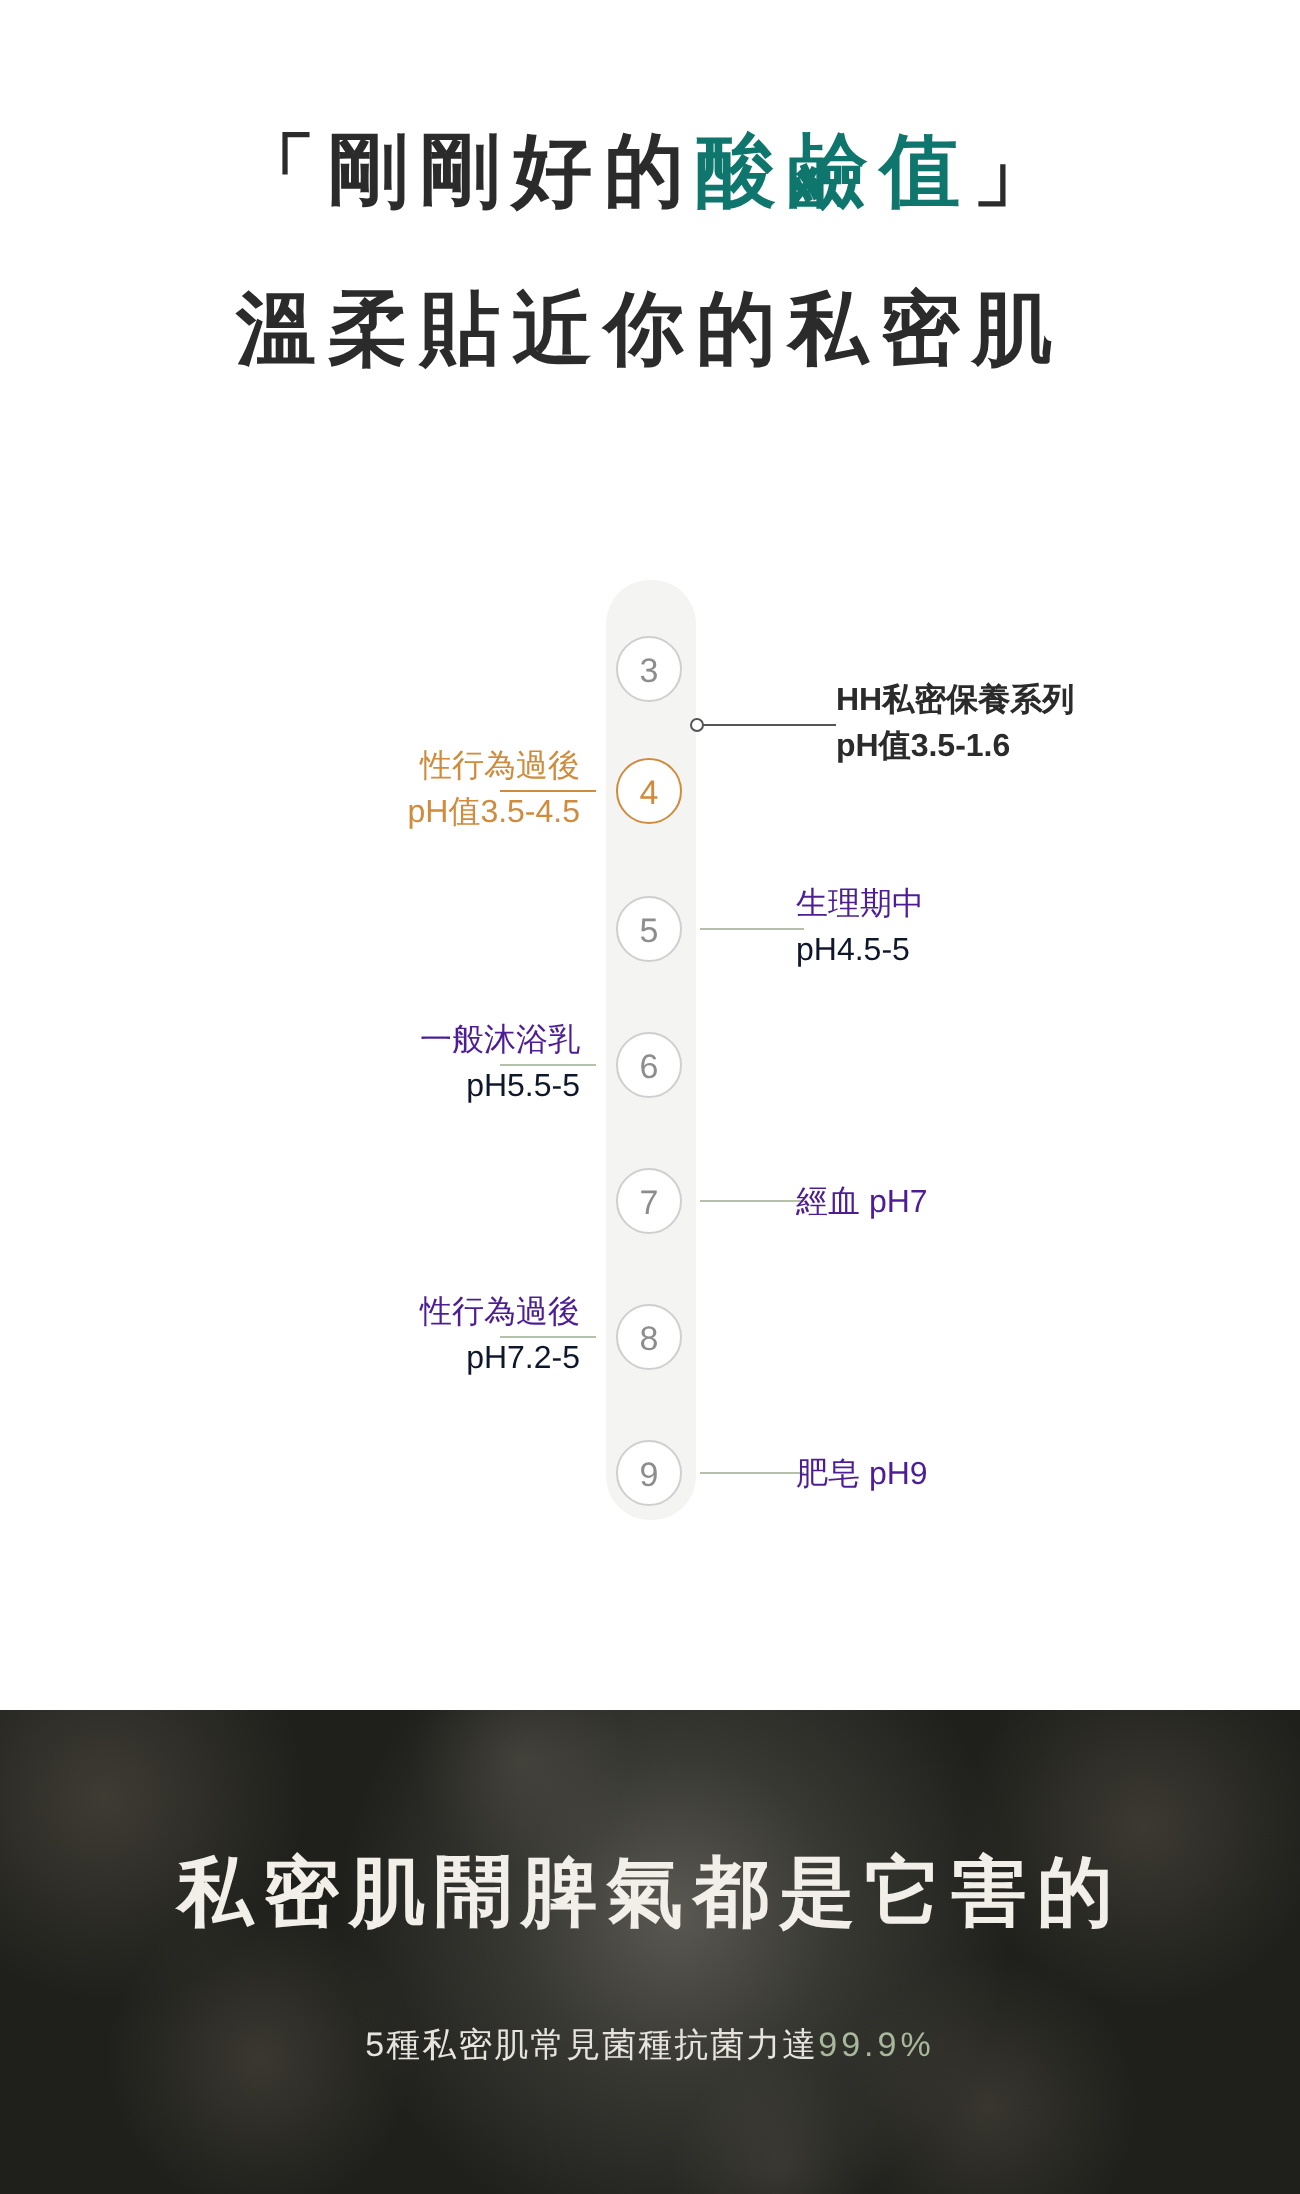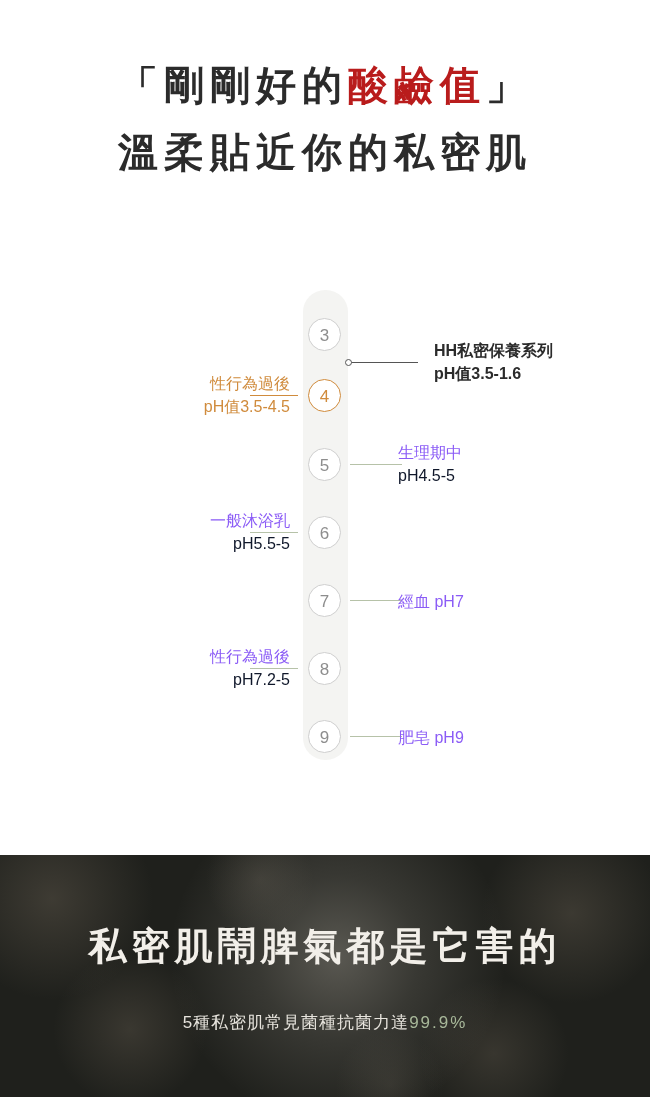--- a/index.html
+++ b/index.html
@@ -41,24 +41,24 @@
   }
   .headline-line {
     font-size: 40px;
     letter-spacing: 6px;
     color: #2b2b2b;
     font-family: "Liberation Serif", serif;
     font-weight: 700;
     white-space: nowrap;
   }
   .headline-line .accent {
-    color: #b91c1c;
+    color: #0f766e;
   }
   .headline-line.second {
-    margin-top: 12px;
+    margin-top: 24px;
     text-align: center;
   }
 
   
   .ph-label {
     position: absolute;
     left: 0;
     top: 248px;
     width: 650px;
     text-align: center;
@@ -166,21 +166,21 @@
   }
   .label.one-line {
     top: -11px;
   }
   .label .l1 { display: block; }
   .label .l2 { display: block; }
 
   .c-orange { color: #d08b3c; }
   .c-dark { color: #2b2b2b; font-weight: 700; }
   .c-green { color: #0f172a; }
-  .c-green-d { color: #8b5cf6; }
+  .c-green-d { color: #4c1d95; }
 
   
   .bottom-section {
     position: absolute;
     left: 0;
     top: 855px;
     width: 650px;
     height: 242px;
     background: #0f172a;
     overflow: hidden;
@@ -244,21 +244,21 @@
 
     <div class="scale-rows">
 
       <div class="scale-row" style="top:45px;">
         <div class="circle">3</div>
       </div>
 
       <div class="scale-row" style="top:73px;">
         <div class="line right dark" style="width:68px;"></div>
         <div class="dot" style="left:345px;"></div>
-        <div class="label right two-line" style="left:434px;">
+        <div class="label right two-line" style="left:418px;">
           <span class="l1 c-dark">HH私密保養系列</span>
           <span class="l2 c-dark">pH值3.5-1.6</span>
         </div>
       </div>
 
       <div class="scale-row" style="top:106px;">
         <div class="circle highlight">4</div>
         <div class="line left orange" style="width:48px;"></div>
         <div class="label left two-line">
           <span class="l1 c-orange">性行為過後</span>

